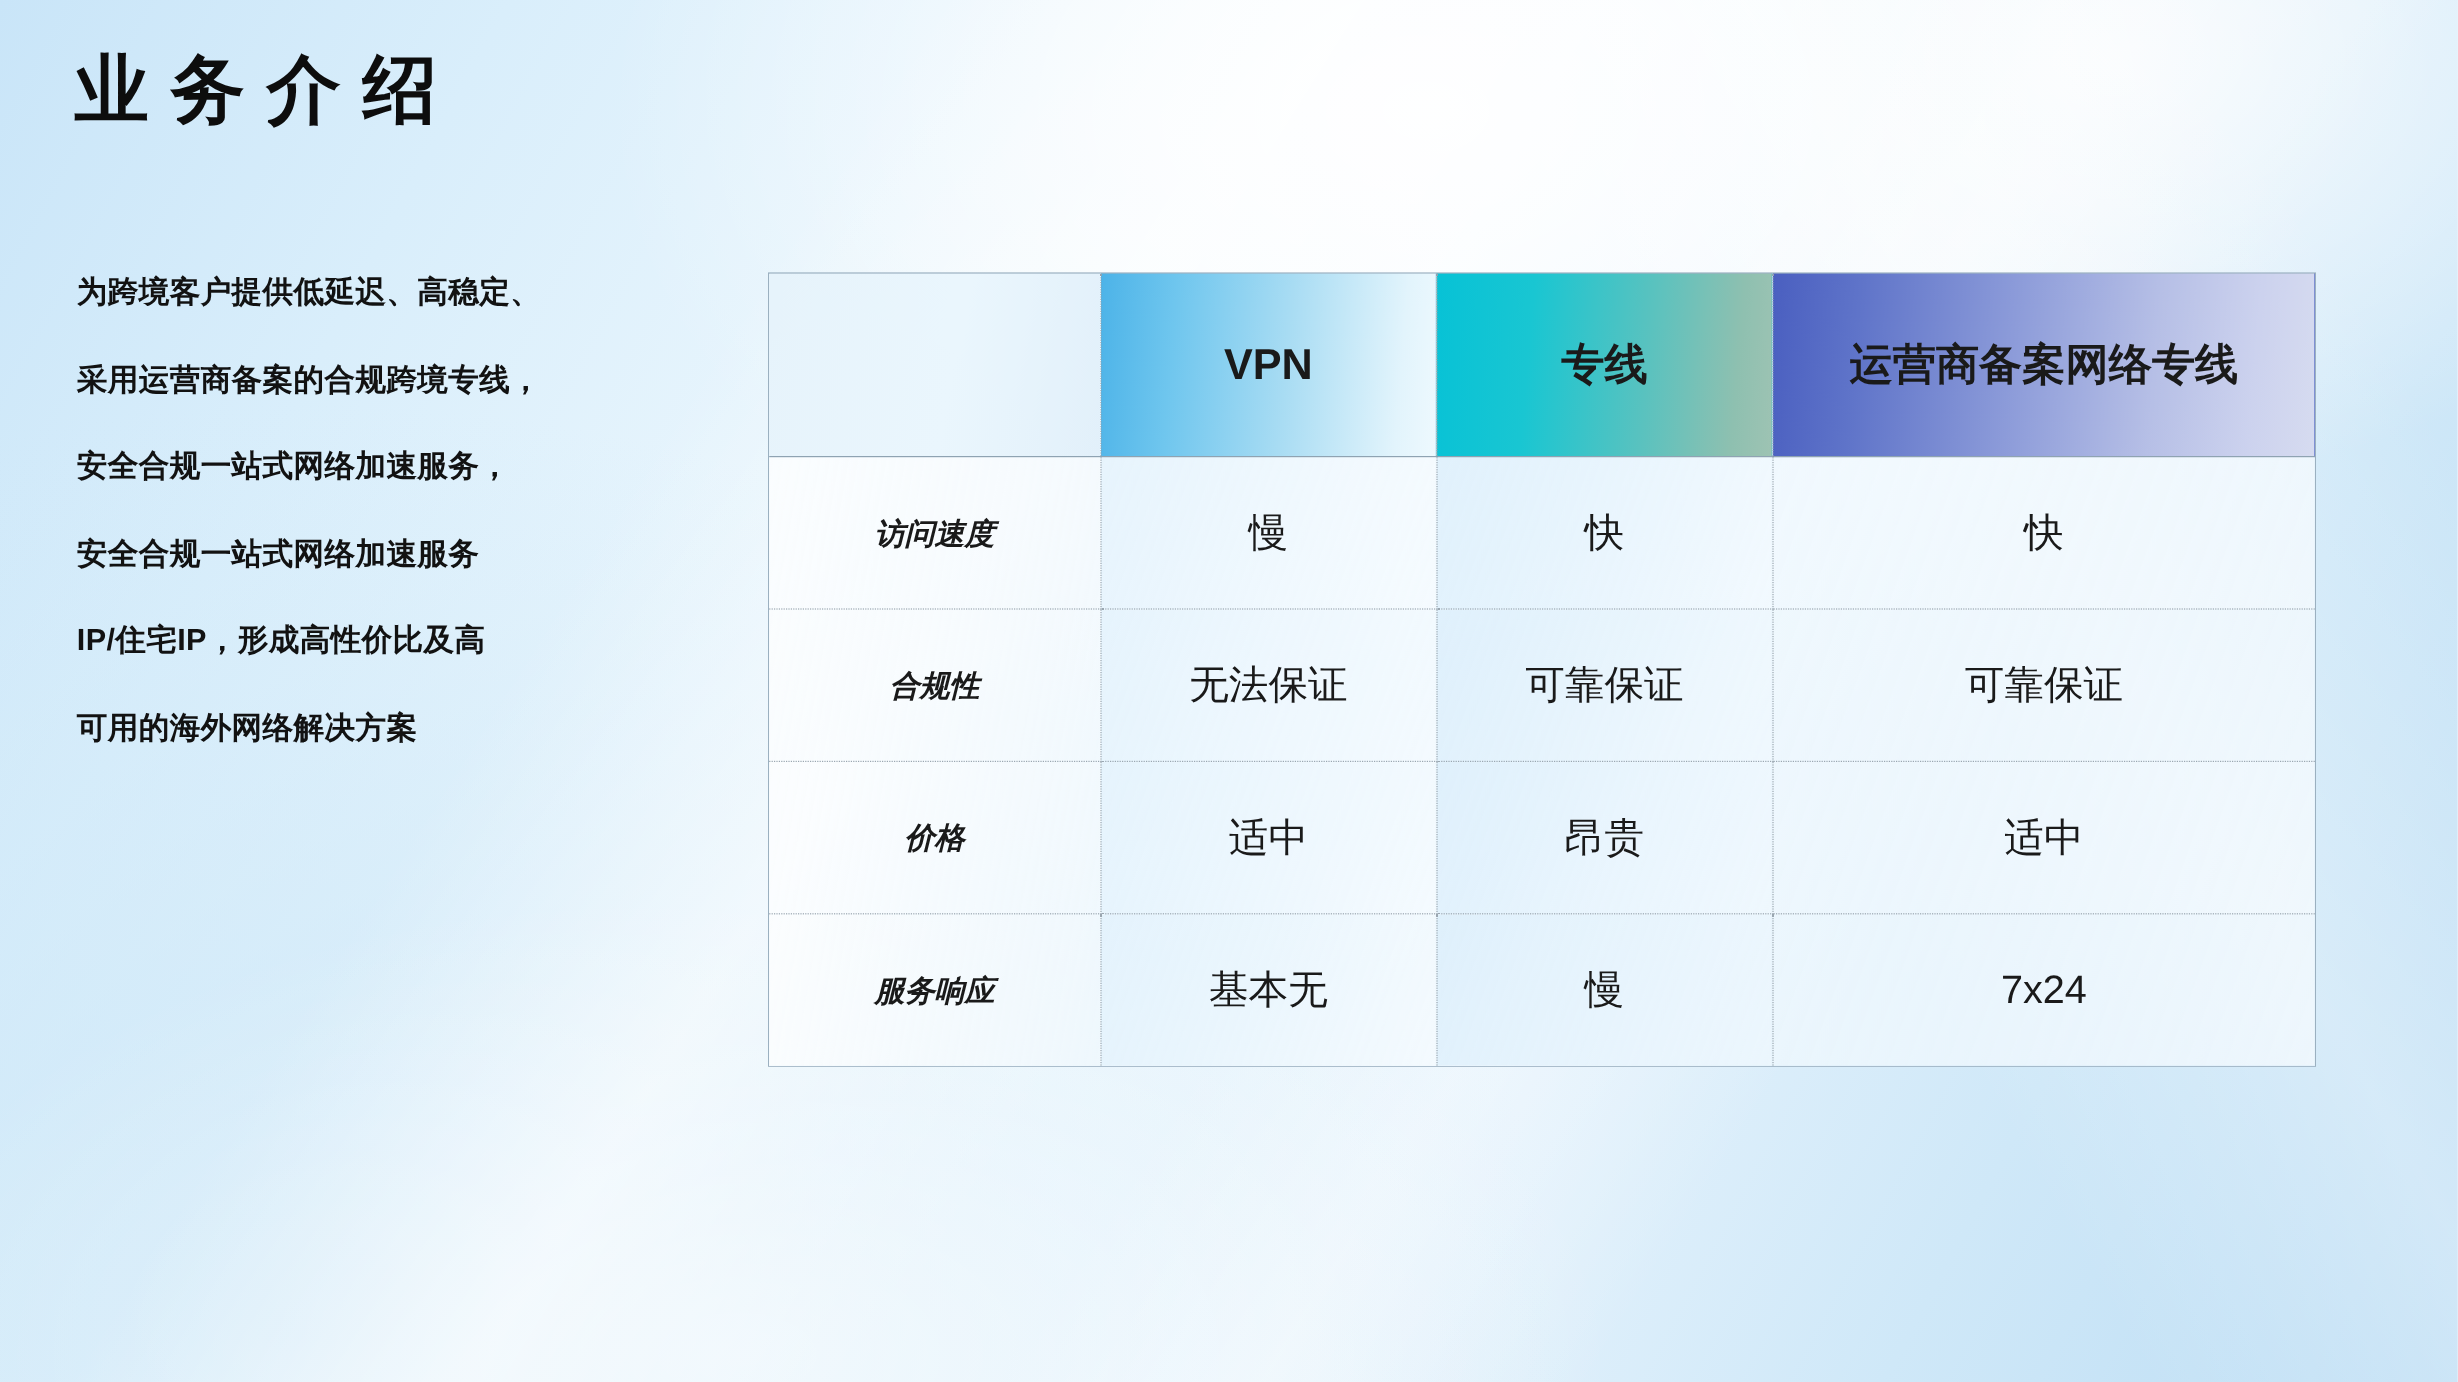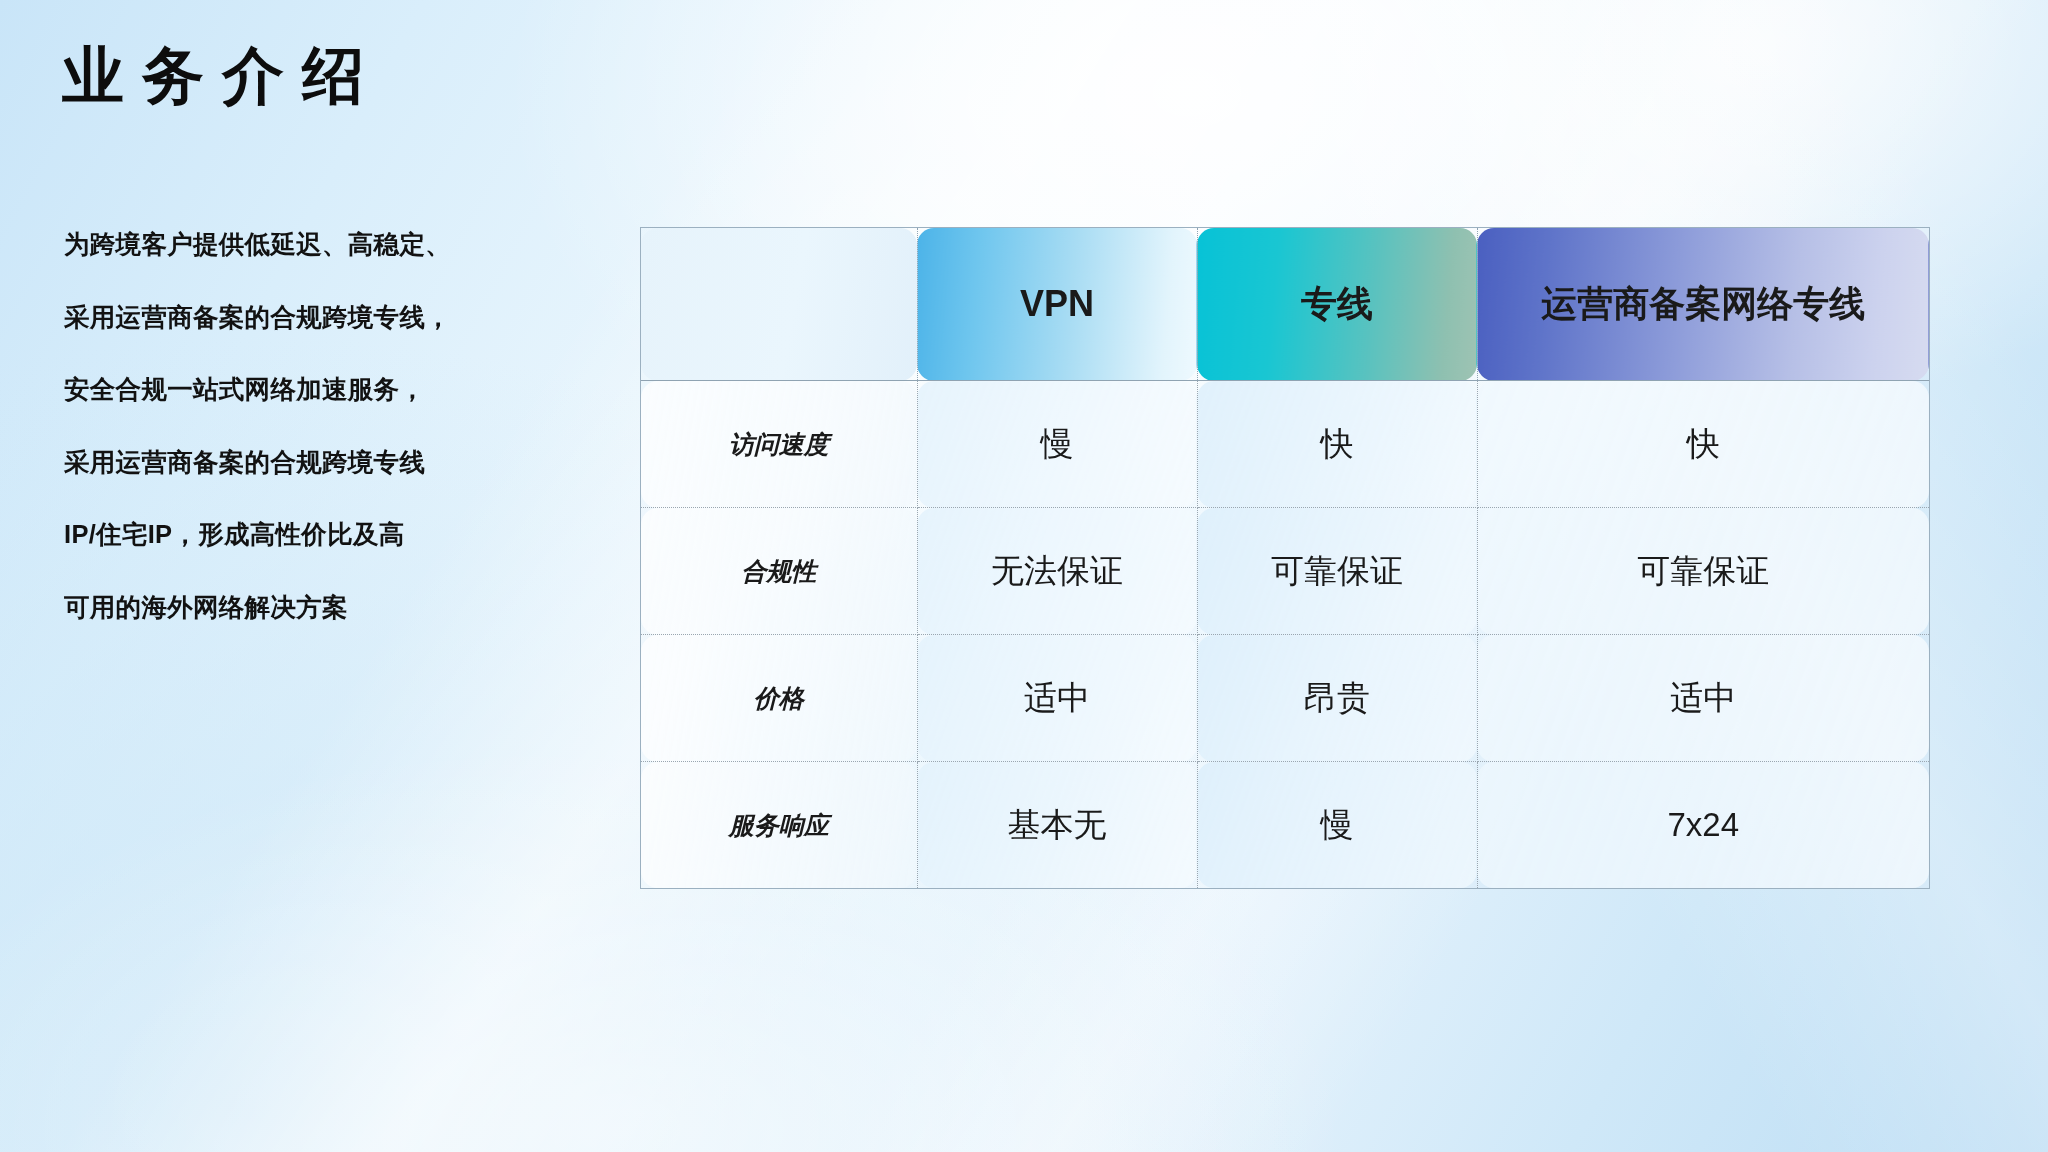--- a/index.html
+++ b/index.html
@@ -107,21 +107,20 @@
   .cmp-table col.c-vpn   { width: 280px; }
   .cmp-table col.c-line  { width: 280px; }
   .cmp-table col.c-carr  { width: 452px; }
 
   .cmp-table th, .cmp-table td {
     border-right: 1px dotted #9aa6b0;
     border-bottom: 1px dotted #9aa6b0;
     text-align: center;
     vertical-align: middle;
     color: #1a1a1a;
-    border-radius: 17px;
   }
   .cmp-table th:last-child,
   .cmp-table td:last-child { border-right: none; }
   .cmp-table tr:last-child td { border-bottom: none; }
 
   
   .cmp-table thead th {
     height: 150px;
     font-size: 36px;
     font-weight: bold;
@@ -165,21 +164,21 @@
 <body>
 
 <div id="slide">
 
   <div class="title">业务介绍</div>
 
   <div class="lead">
     <div class="line">为跨境客户提供低延迟、高稳定、</div>
     <div class="line">采用运营商备案的合规跨境专线，</div>
     <div class="line">安全合规一站式网络加速服务，</div>
-    <div class="line">采用运营商备案的合规跨境专线</div>
+    <div class="line">安全合规一站式网络加速服务</div>
     <div class="line">IP/住宅IP，形成高性价比及高</div>
     <div class="line">可用的海外网络解决方案</div>
   </div>
 
   <table class="cmp-table">
     <colgroup>
       <col class="c-attr">
         <col class="c-vpn">
         <col class="c-line">
         <col class="c-carr">

